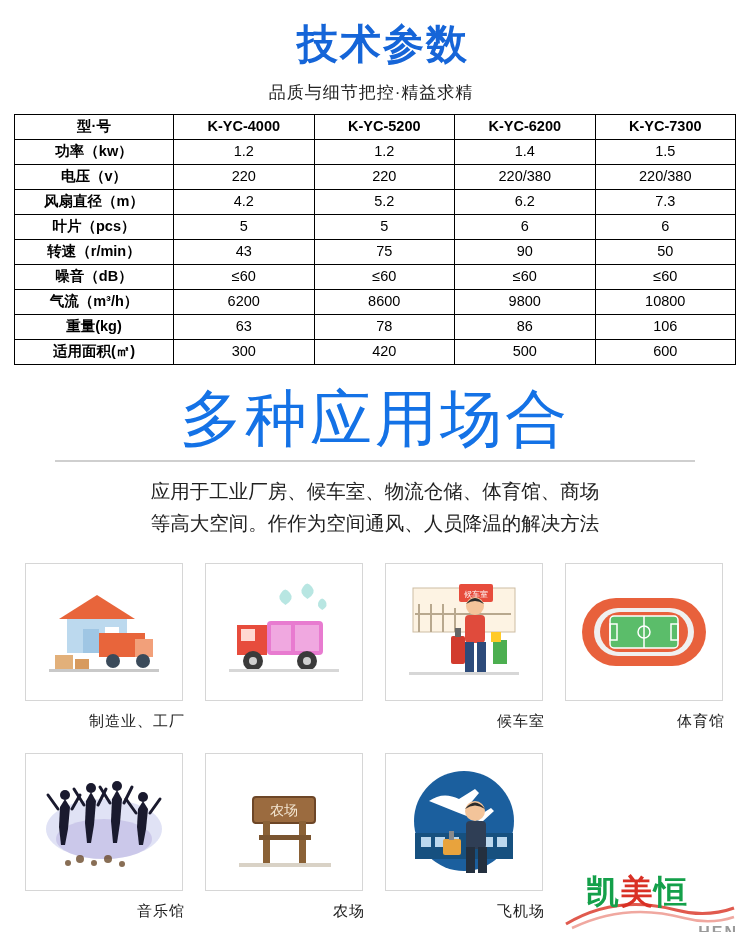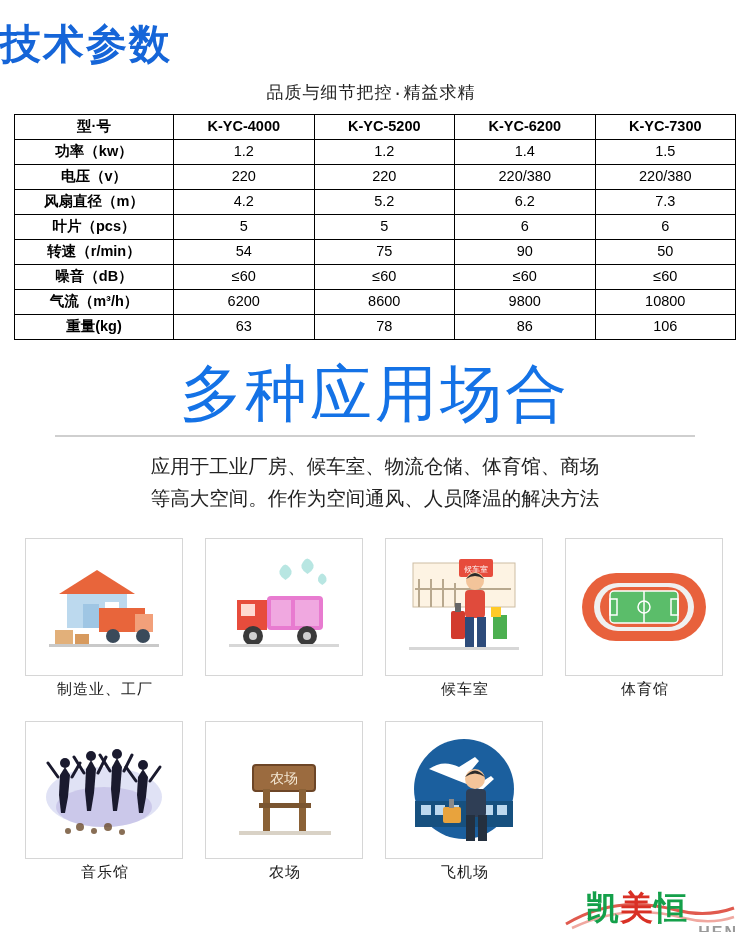--- a/index.html
+++ b/index.html
@@ -16,35 +16,34 @@
     position: relative;
   }
   .page {
     width: 750px;
     height: 932px;
     position: relative;
   }
 
   
   .main-title {
-    text-align: left;
+    text-align: center;
     color: #1565d8;
     font-size: 41px;
     font-weight: bold;
     letter-spacing: 2px;
-    margin: 22px 0 0 0;
+    margin: 22px 0 0 16px;
     line-height: 1.1;
   }
   .sub-title {
     text-align: center;
     color: #222;
     font-size: 17px;
     margin: 14px 8px 10px 0;
     letter-spacing: 1px;
-    font-family: Liberation Mono, monospace;
   }
 
   
   .spec-wrap {
     padding: 0 14px;
   }
   table.spec {
     border-collapse: collapse;
     width: 722px;
     margin: 0 auto;
@@ -113,40 +112,40 @@
     height: 138px;
     border: 1px solid #d6d6d6;
     background: #fff;
     box-sizing: border-box;
     display: flex;
     align-items: center;
     justify-content: center;
     overflow: hidden;
   }
   .caption {
-    text-align: center;
+    text-align: right;
     font-size: 15px;
     color: #222;
-    margin-top: 4px;
+    margin-top: 11px;
     margin-bottom: 14px;
     letter-spacing: 1px;
   }
 
   
   .logo {
     position: absolute;
     right: 8px;
     bottom: 10px;
     width: 186px;
     height: 74px;
   }
   .logo-cn {
     position: absolute;
     left: 30px;
-    top: 16px;
+    top: 0;
     font-size: 33px;
     font-weight: bold;
     color: #14a04a;
     letter-spacing: 1px;
     font-family: "DejaVu Sans", sans-serif;
   }
   .logo-cn .red {
     color: #d93025;
   }
   .logo-en {
@@ -207,21 +206,21 @@
         </tr>
         <tr>
           <td class="rowhead">叶片（pcs）</td>
           <td class="val">5</td>
           <td class="val">5</td>
           <td class="val">6</td>
           <td class="val">6</td>
         </tr>
         <tr>
           <td class="rowhead">转速（r/min）</td>
-          <td class="val">54</td>
+          <td class="val">43</td>
           <td class="val">75</td>
           <td class="val">90</td>
           <td class="val">50</td>
         </tr>
         <tr>
           <td class="rowhead">噪音（dB）</td>
           <td class="val">≤60</td>
           <td class="val">≤60</td>
           <td class="val">≤60</td>
           <td class="val">≤60</td>
@@ -232,20 +231,27 @@
           <td class="val">8600</td>
           <td class="val">9800</td>
           <td class="val">10800</td>
         </tr>
         <tr>
           <td class="rowhead">重量(kg)</td>
           <td class="val">63</td>
           <td class="val">78</td>
           <td class="val">86</td>
           <td class="val">106</td>
+        </tr>
+        <tr>
+          <td class="rowhead">适用面积(㎡)</td>
+          <td class="val">300</td>
+          <td class="val">420</td>
+          <td class="val">500</td>
+          <td class="val">600</td>
         </tr>
       </tbody>
     </table>
   </div>
 
   <div class="big-blue">多种应用场合</div>
   <div class="rule"></div>
   <div class="desc">
     <div>应用于工业厂房、候车室、物流仓储、体育馆、商场</div>
     <div>等高大空间。作作为空间通风、人员降温的解决方法</div>

